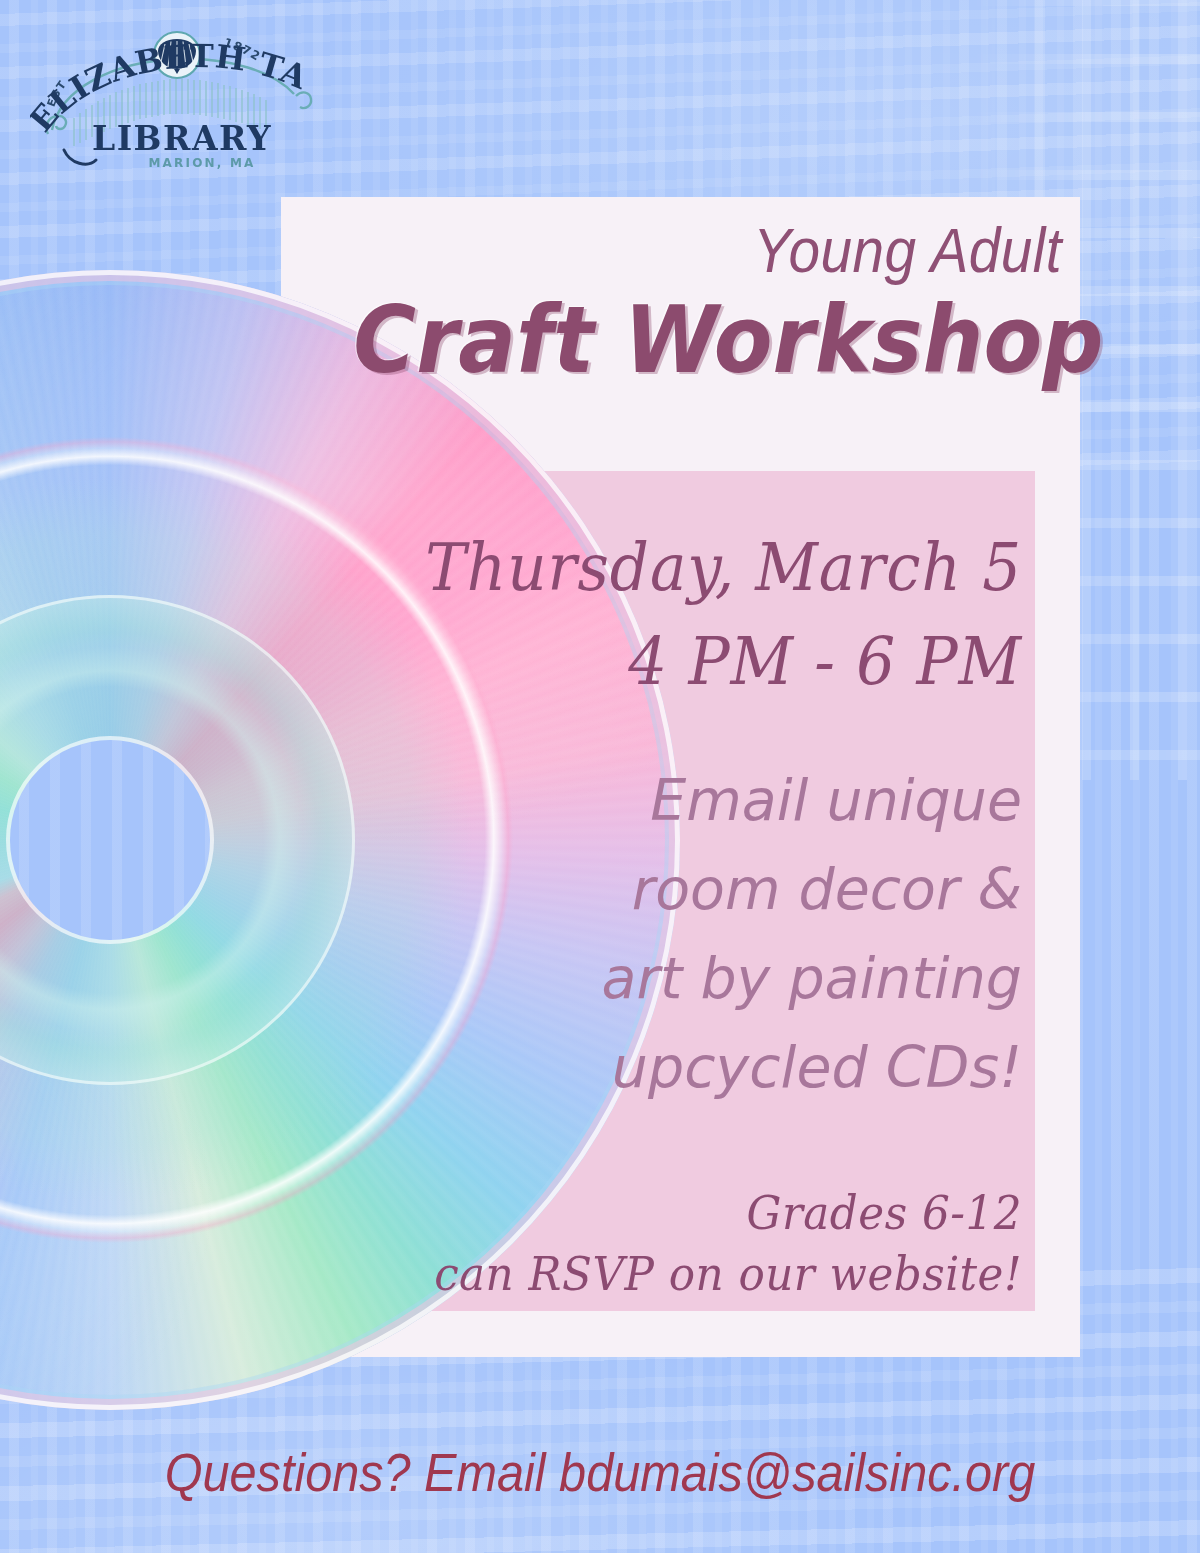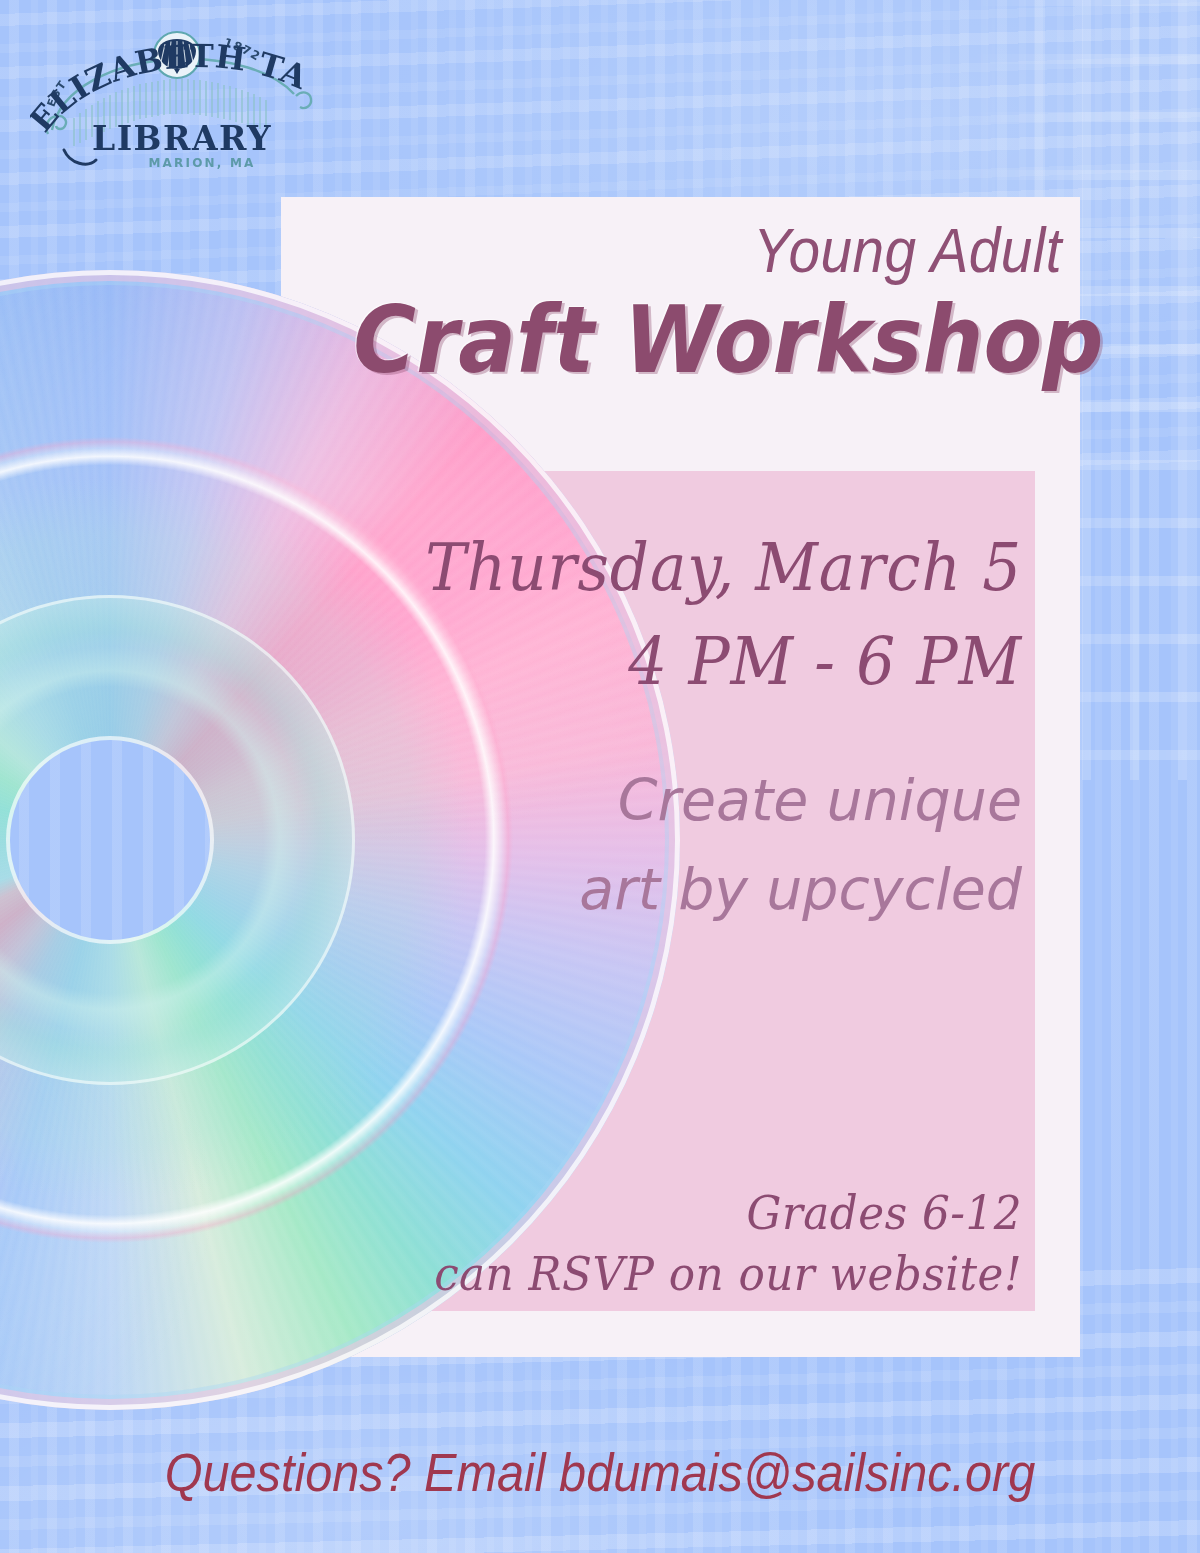--- a/index.html
+++ b/index.html
@@ -465,22 +465,24 @@
     <div class="kicker">Young Adult</div>
     <div class="title">Craft Workshop</div>
   </div>
 
   <div class="date-block">
     <div class="date-line">Thursday, March 5</div>
     <div class="date-line">4 PM - 6 PM</div>
   </div>
 
   <div class="desc-block">
-    <div class="desc-line">Create unique</div>
-    <div class="desc-line">art by upcycled</div>
+    <div class="desc-line">Email unique</div>
+    <div class="desc-line">room decor &amp;</div>
+    <div class="desc-line">art by painting</div>
+    <div class="desc-line">upcycled CDs!</div>
   </div>
 
   <div class="grades-block">
     <div class="grades-line">Grades 6-12</div>
     <div class="grades-line">can RSVP on our website!</div>
   </div>
 
   <div class="footer">Questions? Email bdumais@sailsinc.org</div>
 
 </div>

